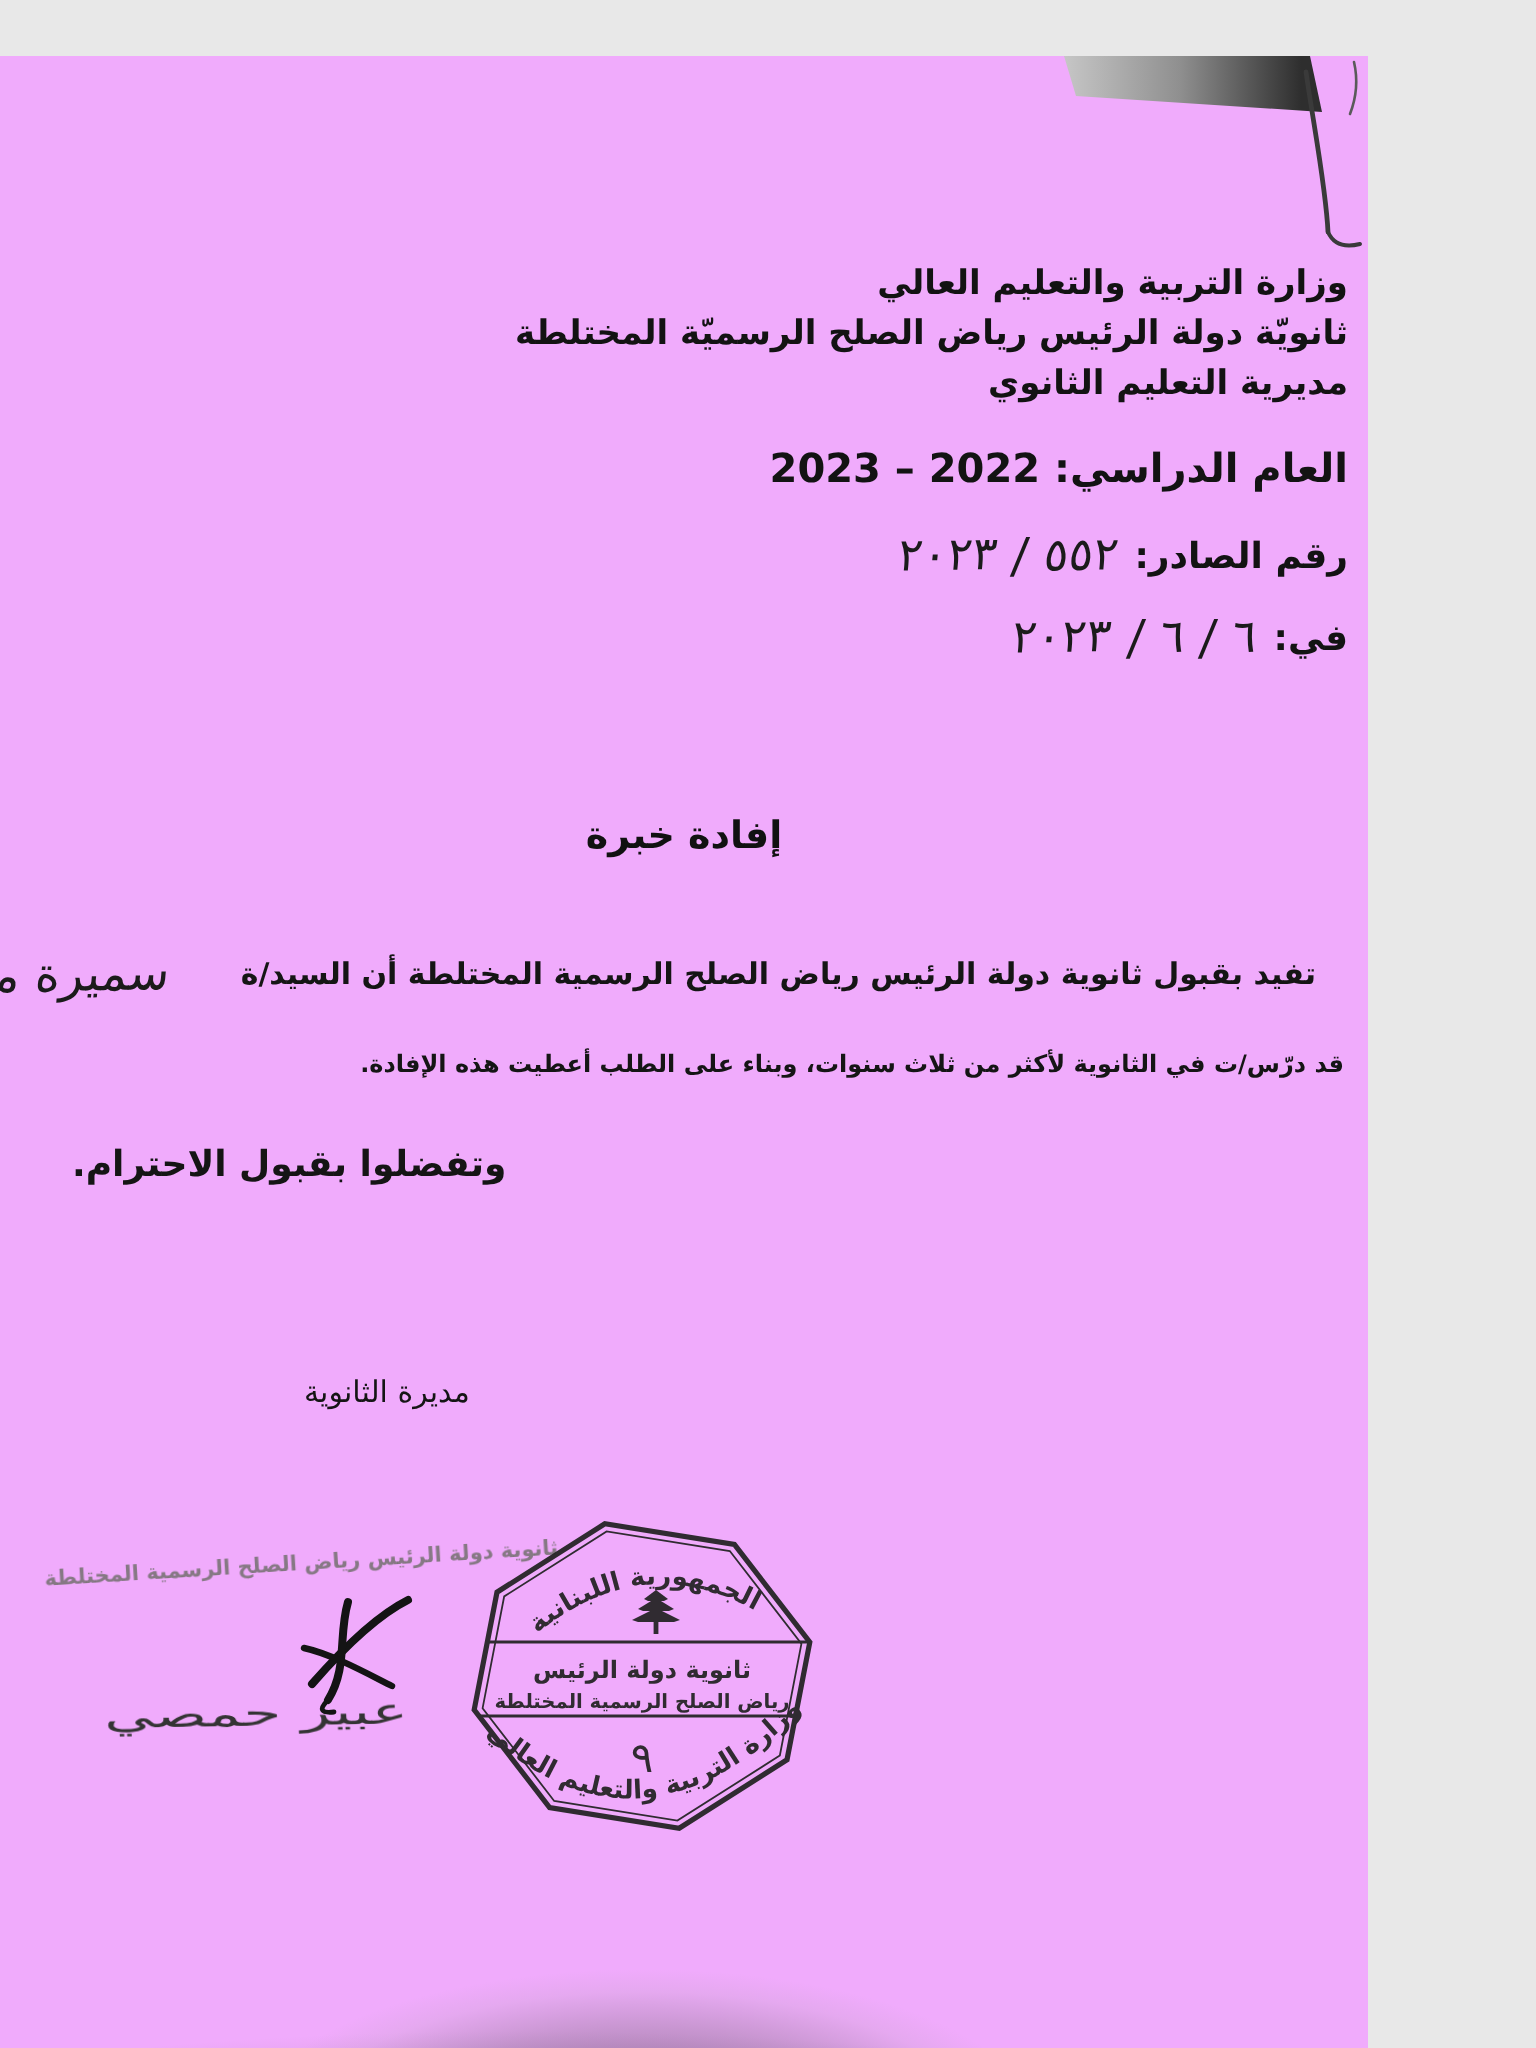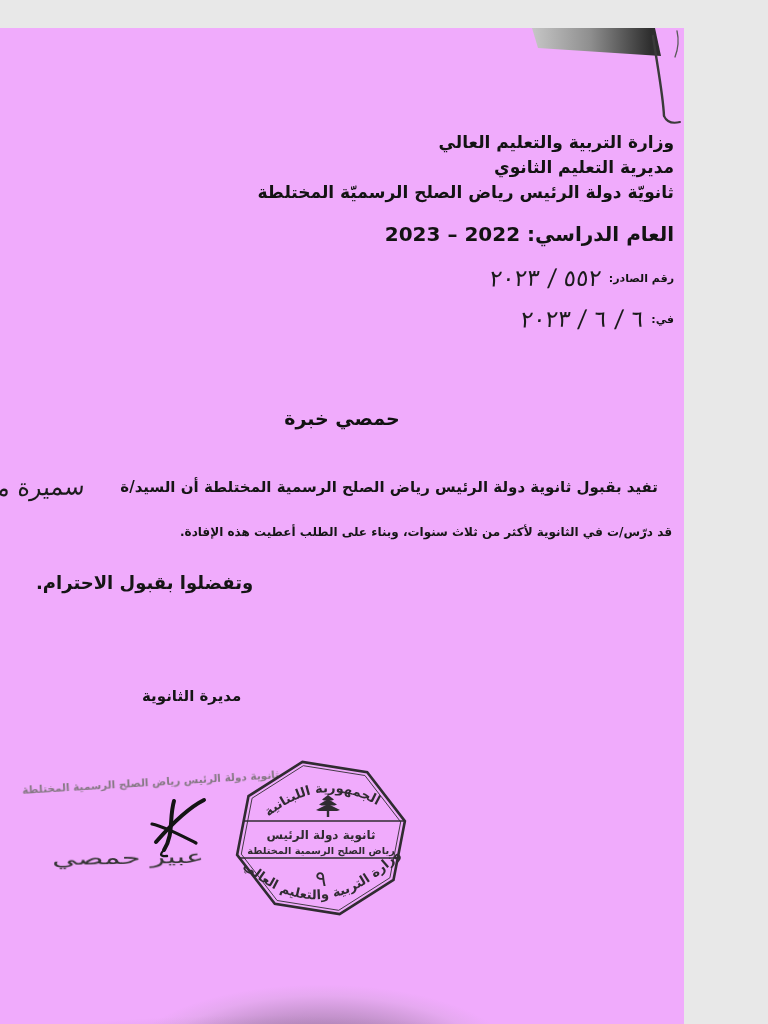--- a/index.html
+++ b/index.html
@@ -15,21 +15,21 @@
   }
   
   .header-block{
     position:absolute;top:102px;right:10px;direction:rtl;text-align:right;
   }
   .h-line{font-weight:bold;font-size:17px;line-height:25px;color:#131313;}
   .h-year{font-weight:bold;font-size:20px;margin-top:17px;color:#131313;}
   .num-row{display:flex;direction:rtl;justify-content:flex-start;align-items:center;gap:8px;}
   .num-row.serial{margin-top:18px;}
   .num-row.dated{margin-top:13px;}
-  .num-label{font-weight:bold;font-size:11px;color:#131313;}
+  .num-label{font-weight:bold;font-size:18px;color:#131313;}
   .hw{
     font-size:23px;font-weight:400;color:#1b1b1b;
     display:inline-block;transform:skewX(-7deg) rotate(-1deg);
   }
   .hw-sep{font-size:24px;}
   
   .doc-title{
     position:absolute;top:379px;left:0;right:0;text-align:center;
     font-weight:bold;font-size:19px;color:#111;
   }
@@ -45,22 +45,22 @@
   }
   .body-line2{
     position:absolute;top:497px;right:12px;direction:rtl;text-align:right;
     font-weight:bold;font-size:12px;color:#151515;
   }
   .closing{
     position:absolute;top:544px;left:36px;direction:rtl;
     font-weight:bold;font-size:18px;color:#151515;
   }
   .director-title{
-    position:absolute;top:659px;left:142px;direction:rtl;
-    font-weight:bold;font-size:15px;color:#151515;
+    position:absolute;top:659px;left:152px;direction:rtl;
+    font-weight:normal;font-size:15px;color:#151515;
   }
   
   .faint-stamp{
     position:absolute;top:748px;left:22px;direction:rtl;white-space:nowrap;
     font-size:10.5px;font-weight:bold;color:rgba(108,108,102,0.8);
     transform:rotate(-3.5deg);filter:blur(0.3px);
   }
   .monogram{position:absolute;left:140px;top:768px;}
   .signer-name{
     position:absolute;left:52px;top:820px;direction:rtl;
@@ -95,42 +95,42 @@
       </linearGradient>
     </defs>
     <polygon points="18,0 141,0 147,28 24,20" fill="url(#foldband)"></polygon>
     <path d="M139,8 C143,36 149,66 150,88" stroke="#3a3a3a" stroke-width="2.4" fill="none" stroke-linecap="round"></path>
     <path d="M150,88 q4,9 16,6" stroke="#3a3a3a" stroke-width="2" fill="none" stroke-linecap="round"></path>
     <path d="M163,3 q3,13 -2,26" stroke="#5a5a5a" stroke-width="1.3" fill="none" stroke-linecap="round"></path>
   </svg>
 
   <div class="header-block">
     <div class="h-line">وزارة التربية والتعليم العالي</div>
+    <div class="h-line">ثانويّة دولة الرئيس رياض الصلح الرسميّة المختلطة</div>
     <div class="h-line">مديرية التعليم الثانوي</div>
-    <div class="h-line">ثانويّة دولة الرئيس رياض الصلح الرسميّة المختلطة</div>
     <div class="h-year">العام الدراسي: 2022 – 2023</div>
 
     <div class="num-row serial">
       <span class="num-label">رقم الصادر:</span>
       <span class="hw">٥٥٢</span>
       <span class="hw hw-sep">/</span>
       <span class="hw">٢٠٢٣</span>
     </div>
 
     <div class="num-row dated">
       <span class="num-label">في:</span>
       <span class="hw">٦</span>
       <span class="hw hw-sep">/</span>
       <span class="hw">٦</span>
       <span class="hw hw-sep">/</span>
       <span class="hw">٢٠٢٣</span>
     </div>
   </div>
 
-  <div class="doc-title">حمصي خبرة</div>
+  <div class="doc-title">إفادة خبرة</div>
 
   <div class="body-line1">
     <span>تفيد بقبول ثانوية دولة الرئيس رياض الصلح الرسمية المختلطة أن السيد/ة</span><span class="hw-name">سميرة محمد ماجد</span>
   </div>
   <div class="body-line2">قد درّس/ت في الثانوية لأكثر من ثلاث سنوات، وبناء على الطلب أعطيت هذه الإفادة.</div>
   <div class="closing">وتفضلوا بقبول الاحترام.</div>
 
   <div class="director-title">مديرة الثانوية</div>
 
   <div class="faint-stamp">ثانوية دولة الرئيس رياض الصلح الرسمية المختلطة</div>

